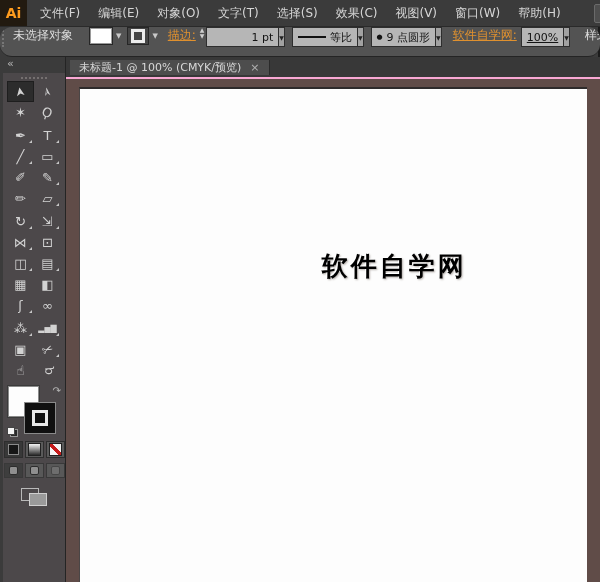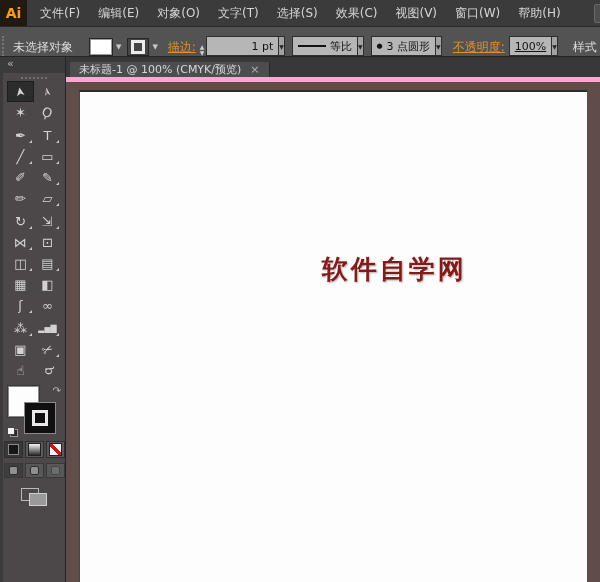--- a/index.html
+++ b/index.html
@@ -10,21 +10,21 @@
   .menubar{height:26px;display:flex;align-items:center;background:#3b3b3b;border-bottom:1px solid #2a2a2a;}
   .logo{width:27px;height:26px;background:#221a10;color:#ff9c1e;font-weight:bold;font-size:14px;
     display:flex;align-items:center;justify-content:center;flex:none;}
   .menu-item{color:#d6d6d6;font-size:12px;padding:0 9px;white-space:nowrap;cursor:default;}
   .mb-right{display:flex;align-items:center;margin-left:24px;gap:20px;}
   .br-btn{width:22px;height:17px;background:#4e4e4e;border:1px solid #6a6a6a;color:#c9c9c9;
     font-size:9px;display:flex;align-items:center;justify-content:center;border-radius:2px;}
   .dda{color:#c9c9c9;font-size:7px;}
   
   .controlbar{height:29px;background:#535353;border-bottom:1px solid #242424;display:flex;
-    align-items:flex-end;padding:0 4px 0 2px;position:relative;overflow:hidden;white-space:nowrap;}
+    align-items:flex-start;padding:0 4px 0 2px;position:relative;overflow:hidden;white-space:nowrap;border-radius:12px;}
   .grip{width:4px;height:20px;border-left:2px dotted #777;margin-right:5px;flex:none;}
   .status{font-size:12px;color:#dcdcdc;margin-right:16px;}
   .swatch-group{display:flex;align-items:center;margin-right:6px;}
   .fill-swatch{width:22px;height:16px;background:#ffffff;border:1px solid #262626;box-shadow:inset 0 0 0 1px #9a9a9a;}
   .stroke-swatch{width:20px;height:16px;border:1px solid #262626;background:#454545;
     display:flex;align-items:center;justify-content:center;}
   .stroke-swatch span{width:8px;height:8px;border:3px solid #ececec;display:block;}
   .link{color:#e0912f;font-size:12px;text-decoration:underline;margin:0 4px;}
   .stepper{display:flex;flex-direction:column;color:#cfcfcf;font-size:6px;line-height:6px;margin-right:2px;}
   .field{background:#b6b6b6;color:#141414;font-size:11px;height:18px;display:flex;align-items:center;
@@ -76,29 +76,29 @@
   .dm-btn{width:17px;height:13px;background:#585858;border:1px solid #393939;
     display:flex;align-items:center;justify-content:center;}
   .dm-btn.pressed{background:#3e3e3e;}
   .dm-btn span{width:7px;height:7px;border:1px solid #2c2c2c;background:#8f8f8f;border-radius:2px;display:block;}
   .dm-btn.disabled span{opacity:.4;}
   .screenmode{margin:10px auto 0;width:26px;height:18px;position:relative;}
   .screenmode::before{content:"";position:absolute;left:0;top:0;width:16px;height:11px;border:1px solid #b9b9b9;}
   .screenmode::after{content:"";position:absolute;right:0;bottom:0;width:16px;height:11px;background:#9a9a9a;border:1px solid #cfcfcf;}
   
   .right{flex:1;display:flex;flex-direction:column;min-width:0;}
-  .tabbar{height:20px;background:#383838;display:flex;align-items:flex-end;border-bottom:5px solid #f9a8d4;}
+  .tabbar{height:20px;background:#383838;display:flex;align-items:center;border-bottom:2px solid #f9a8d4;}
   .tab{background:#4d4d4d;color:#d8d8d8;font-size:11px;display:flex;align-items:center;
     padding:0 9px;gap:9px;border-right:1px solid #2a2a2a;margin-left:4px;}
   .tab-close{color:#b0b0b0;font-size:11px;}
   .pasteboard{flex:1;background:#604c48;position:relative;}
   .artboard{position:absolute;left:13px;top:8px;right:13px;bottom:0;background:#fdfdfd;
     border-top:2px solid #2e2b2b;border-left:1px solid #4a4646;}
   .watermark{position:absolute;top:160px;left:62%;transform:translateX(-50%);text-align:center;user-select:none;}
-  .wm1{font-size:26px;font-weight:bold;letter-spacing:3px;color:#7f1d1d;
+  .wm1{font-size:26px;font-weight:bold;letter-spacing:3px;color:#000000;
     text-shadow:-1px -1px 0 #ffffff,1px 1px 2px #b4aeaa;}
   .wm2{font-size:13px;font-weight:bold;letter-spacing:3px;color:#edebe8;margin-top:2px;
     text-shadow:-1px -1px 0 #ffffff,1px 1px 2px #b9b4b0;}
 </style>
 </head>
 <body>
 
 <div class="window" data-name="illustrator-window">
 
   <div class="menubar" data-name="menu-bar">
@@ -140,24 +140,24 @@
       </span>
     <span class="field" data-name="stroke-width-field" style="width:30px;padding-left:44px;">1 pt</span>
     <span class="field-arrow" data-name="stroke-width-dropdown">▼</span>
     <span class="field" data-name="width-profile-field" style="width:62px;">
       <span class="profile-line" data-name="stroke-profile-line-icon"></span>
       <span data-name="width-profile-label">等比</span>
     </span>
     <span class="field-arrow" data-name="width-profile-dropdown">▼</span>
     <span class="field" data-name="brush-definition-field" style="width:66px;">
       <span class="bullet" data-name="brush-dot-icon">●</span>
-      <span data-name="brush-definition-label">3 点圆形</span>
+      <span data-name="brush-definition-label">9 点圆形</span>
     </span>
     <span class="field-arrow" data-name="brush-definition-dropdown">▼</span>
-    <span class="link" data-name="opacity-panel-link">不透明度:</span>
+    <span class="link" data-name="opacity-panel-link">软件自学网:</span>
     <span class="field" data-name="opacity-field" style="width:32px;text-decoration:underline;">100%</span>
     <span class="field-arrow" data-name="opacity-dropdown">▼</span>
     <span class="style-label" data-name="style-label">样式</span>
   </div>
 
   <div class="main" data-name="main-area">
 
     <div class="toolbar" data-name="tools-panel">
       <div class="tb-header" data-name="tools-panel-header">
         <span data-name="collapse-panel-button">«</span>

